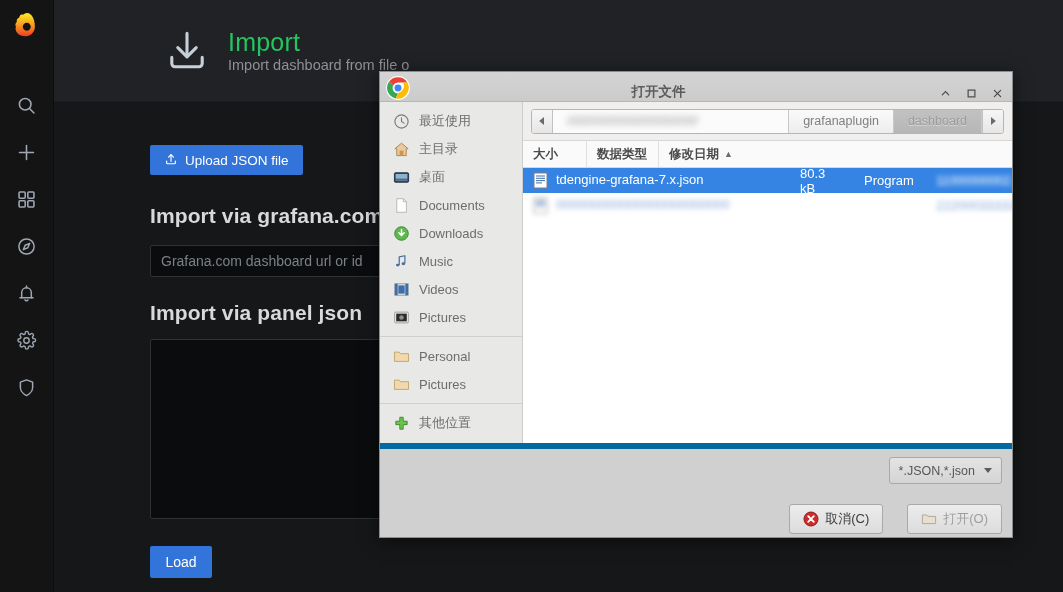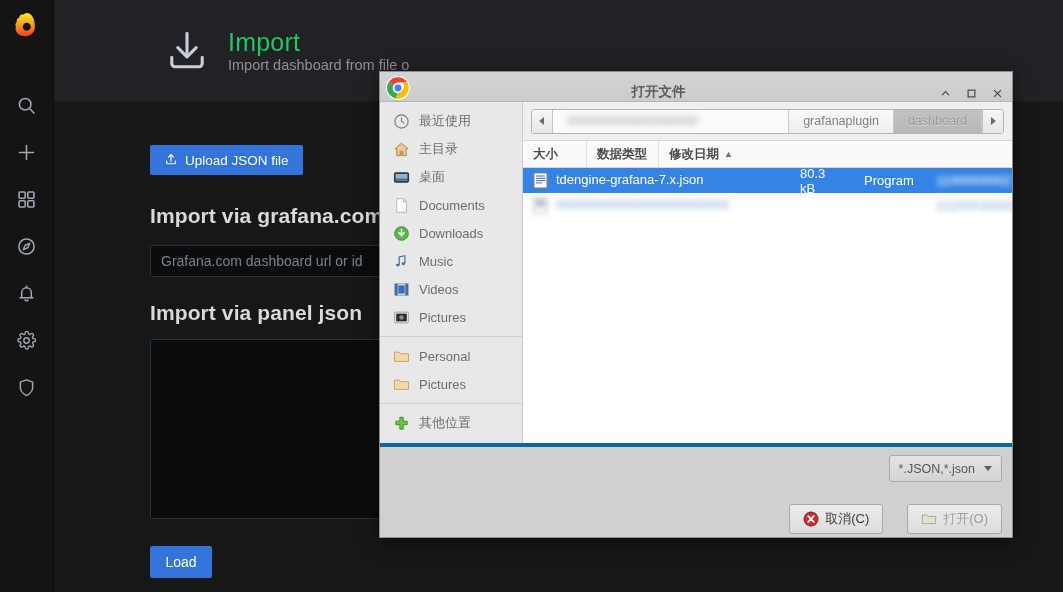--- a/index.html
+++ b/index.html
@@ -214,21 +214,21 @@
   .cell.type { width: 72px; flex: 0 0 72px; }
   .cell.date { width: 86px; flex: 0 0 86px; }
   .file-icon { width: 15px; height: 17px; flex: 0 0 15px; }
   .blur-cell { filter: blur(2.6px); letter-spacing: -.4px; white-space: nowrap; overflow: hidden; }
   .file-row.blurred-row { color: #8aa8d8; }
   .file-row.blurred-row .cell { filter: blur(2.8px); }
 
   
   #dialog-footer {
     flex: 0 0 94px; background: #d0d0d0;
-    border-top: 4px solid #0369a1;
+    border-top: 6px solid #0369a1;
     position: relative;
   }
   #filter-select {
     position: absolute; right: 10px; top: 8px;
     height: 27px; padding: 0 9px;
     display: flex; align-items: center; gap: 9px;
     background: linear-gradient(#e4e4e4,#d4d4d4);
     border: 1px solid #a9a9a9; border-radius: 3px;
     font-size: 12.5px; color: #575757; cursor: pointer;
   }

